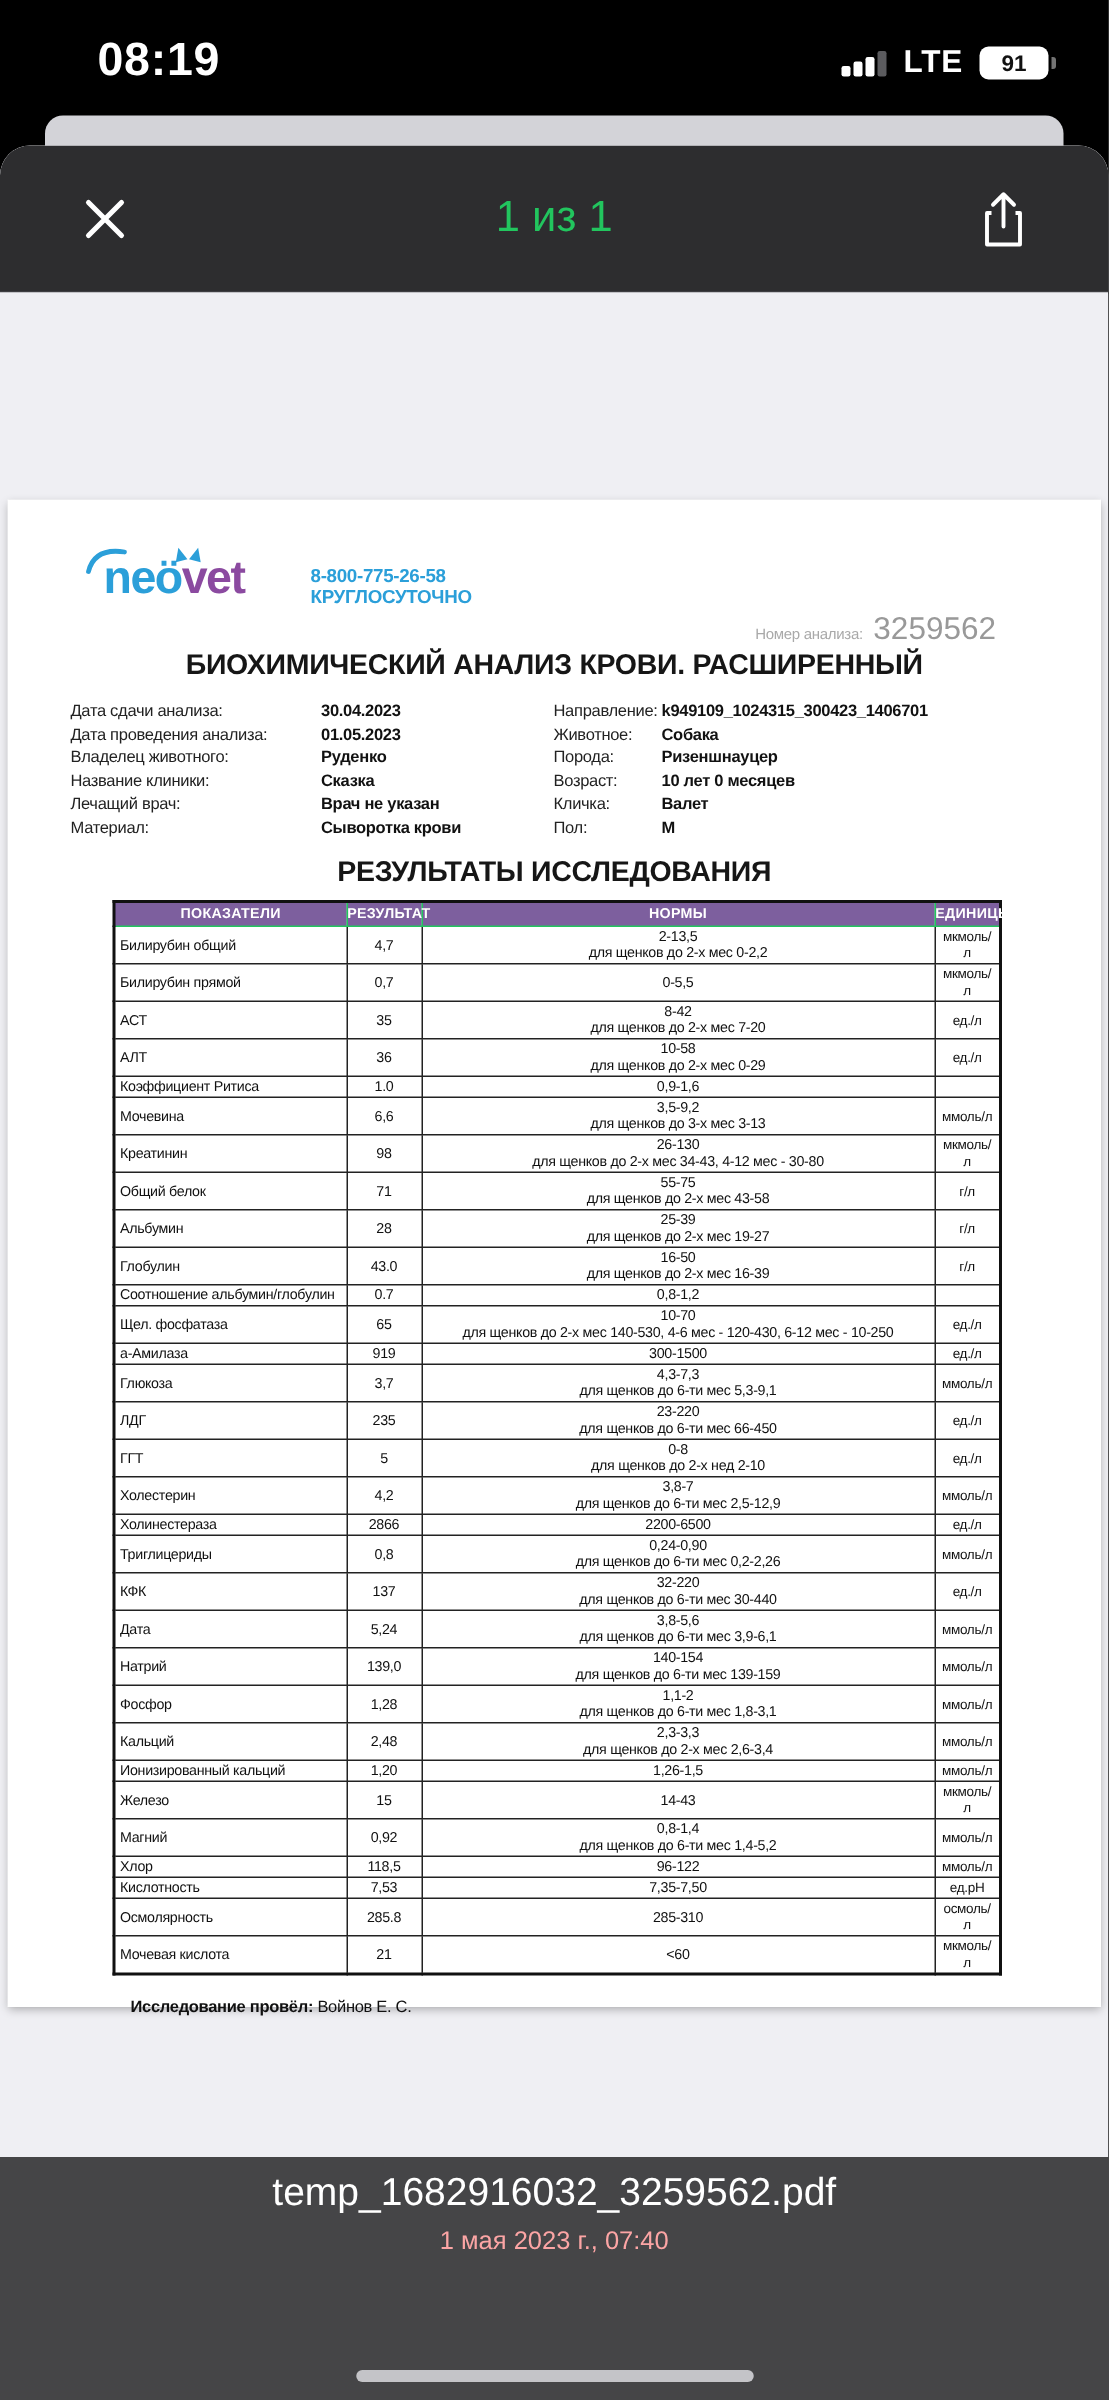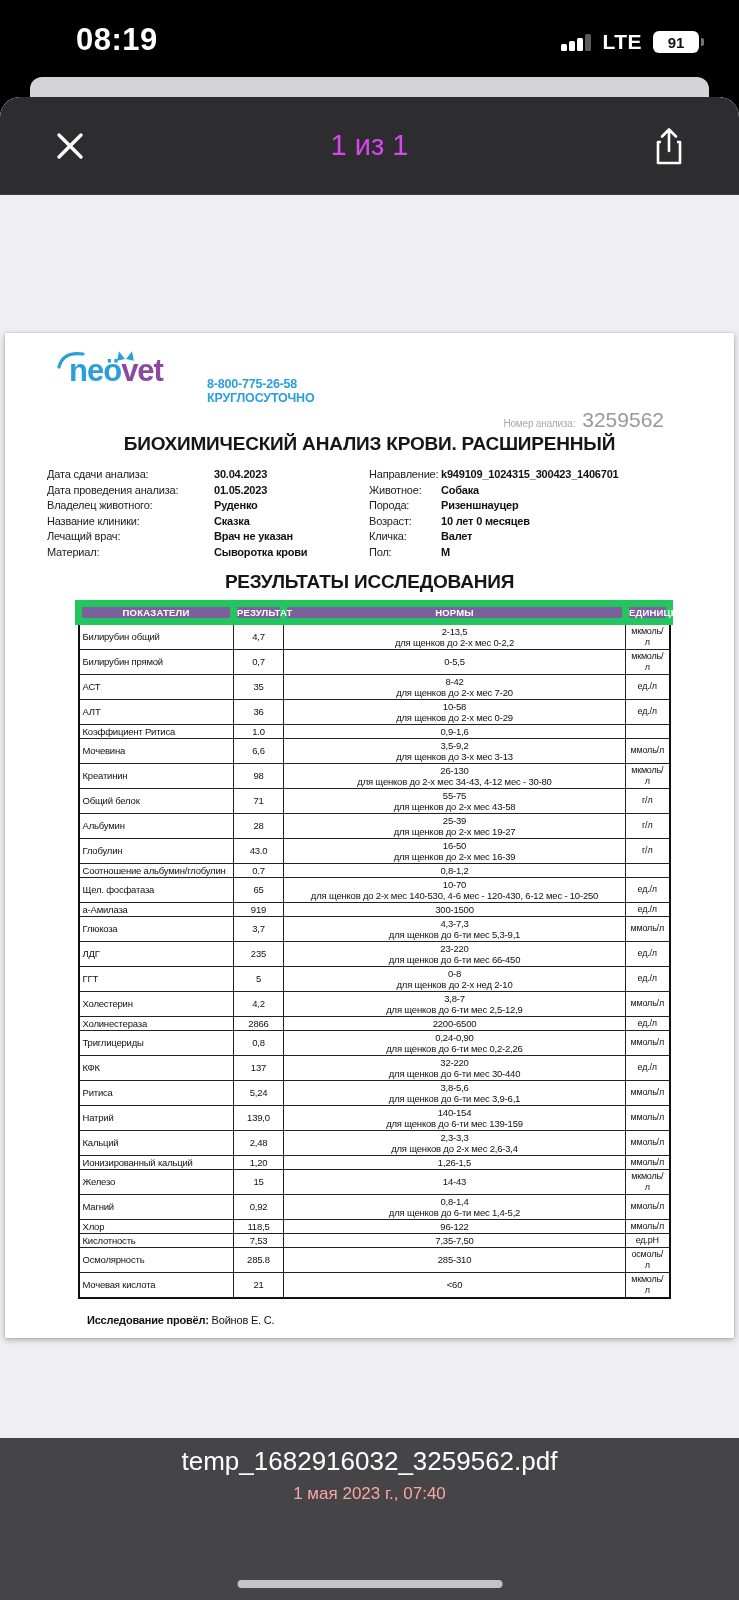--- a/index.html
+++ b/index.html
@@ -3,68 +3,68 @@
 <meta charset="utf-8">
 <style>
   * { margin:0; padding:0; box-sizing:border-box; }
   html,body { background:#000; }
   .screen {
     position:relative; width:739px; height:1600px; background:#000;
     font-family:"Liberation Sans", sans-serif; overflow:hidden;
     margin:0 auto;
   }
   
-  .statusbar { position:absolute; top:0; left:12px; right:0; height:93px; }
+  .statusbar { position:absolute; top:0; left:1px; right:0; height:93px; }
   .sb-time { position:absolute; left:64px; top:22px; color:#fff; font-size:31px; font-weight:700; letter-spacing:.5px; }
   .sb-right { position:absolute; right:40px; top:30px; display:flex; align-items:center; gap:11px; }
   .sig { display:flex; align-items:flex-end; gap:2px; height:18px; }
   .sig span { width:6px; border-radius:1.5px; background:#fff; display:block; }
   .sig .b1{height:7px}.sig .b2{height:10px}.sig .b3{height:13px}.sig .b4{height:17px;background:#5b5b5e}
   .sb-lte { color:#fff; font-size:21px; font-weight:600; letter-spacing:.5px; }
   .batt { position:relative; width:46px; height:22px; background:#fff; border-radius:6px;
           display:flex; align-items:center; justify-content:center; }
   .batt-num { color:#111; font-size:15px; font-weight:700; }
   .batt-cap { position:absolute; right:-5px; top:7px; width:3px; height:8px; background:rgba(255,255,255,.45); border-radius:0 2px 2px 0; }
   
   .card-peek { position:absolute; top:77px; left:30px; right:30px; height:26px; background:#d3d3d8; border-radius:12px 12px 0 0; }
   
   .modal { position:absolute; top:97px; left:0; right:0; bottom:0; background:#efeff3; border-radius:20px 20px 0 0; overflow:hidden; }
   .toolbar { position:absolute; top:0; left:0; right:0; height:98px; background:#2d2d2f;
              border-bottom:1px solid #3e3e41; display:flex; align-items:center; justify-content:space-between;
              padding:0 46px; border-radius:20px 20px 0 0; }
-  .tb-title { position:absolute; left:0; right:0; text-align:center; color:#d946ef; font-size:29px; font-weight:400; pointer-events:none; }
+  .tb-title { position:absolute; left:0; right:0; text-align:center; color:#22c55e; font-size:29px; font-weight:400; pointer-events:none; }
   .icon-btn { width:48px; height:48px; display:flex; align-items:center; justify-content:center; z-index:2; background:none; border:none; cursor:pointer; }
   
   .content { position:absolute; top:99px; bottom:162px; left:0; right:0; background:#efeff3; overflow:hidden; }
   .sheet { position:relative; width:729px; height:1005px; margin:137px auto 0; background:#fff;
            box-shadow:0 2px 6px rgba(0,0,0,.28), 0 0 1px rgba(0,0,0,.3); color:#111; letter-spacing:-.2px; }
   
   .doc-head { position:relative; height:96px; }
-  .logo { position:absolute; left:64px; top:20px; font-size:31px; font-weight:700; letter-spacing:-1px; }
+  .logo { position:absolute; left:64px; top:34px; font-size:31px; font-weight:700; letter-spacing:-1px; }
   .logo .neo { color:#2b9fd9; position:relative; }
   .logo .vet { color:#8b4aa0; }
   .ear { position:absolute; width:0; height:0; border-left:4px solid transparent; border-right:4px solid transparent; border-bottom:9px solid #2b9fd9; top:-2px; }
   .ear.e1 { left:47px; transform:rotate(-14deg); }
   .ear.e2 { left:58px; transform:rotate(14deg); }
   .swoosh { position:absolute; left:-12px; top:-6px; }
   .phone { position:absolute; left:202px; top:44px; color:#2b9fd9; font-weight:700; font-size:12.5px; line-height:14px; }
   .an-num { position:absolute; right:70px; top:46px; display:flex; align-items:baseline; gap:7px; }
   .an-label { font-size:10px; color:#a9a9a9;margin-top:39px; }
   .an-value { font-size:21px; color:#999; font-weight:400; letter-spacing:0; }
   .doc-title { text-align:center; font-size:19px; font-weight:700; margin-top:4px; color:#161616; }
   
   .meta { display:grid; grid-template-columns:167px 155px 72px 1fr; padding:14px 20px 0 42px; row-gap:4.5px; font-size:11px; line-height:11px; }
   .meta .lab { font-weight:400; color:#222; }
   .meta .val { font-weight:700; color:#111; }
   .results-title { text-align:center; font-size:19px; font-weight:700; margin-top:13px; color:#161616; }
   
   table.res { border-collapse:collapse; margin:7px 68px 0 70px; width:591px; table-layout:fixed;
               font-size:9.5px; line-height:11px; color:#111; }
   table.res col.c1{width:155px} table.res col.c2{width:50px} table.res col.c3{width:342px} table.res col.c4{width:44px}
-  table.res th { background:#7d5f9e; color:#fff; font-weight:700; font-size:9.5px; height:17px; border:7px solid #22c55e; letter-spacing:.2px; }
+  table.res th { background:#7d5f9e; color:#fff; font-weight:700; font-size:9.5px; height:17px; border:1px solid #22c55e; letter-spacing:.2px; }
   table.res td { border:1px solid #222; padding:1px 3px; vertical-align:middle; }
   table.res { border:2px solid #111; }
   td.n { text-align:left; }
   td.r, td.m, td.u { text-align:center; }
   td.u { font-size:9px; padding:1px 1px; }
   .note { font-size:9.5px; }
   .performed { margin:15px 0 0 58px; font-size:11px; }
   .performed b { font-weight:700;padding-left:24px; }
   
   .bottombar { position:absolute; bottom:0; left:0; right:0; height:162px; background:#454547; text-align:center; }
@@ -349,34 +349,43 @@
               <tr>
                 <td class="n">КФК</td>
                 <td class="r">137</td>
                 <td class="m">
                   <div>32-220</div>
                   <div class="note">для щенков до 6-ти мес 30-440</div>
                 </td>
                 <td class="u">ед./л</td>
               </tr>
               <tr>
-                <td class="n">Ритиса</td>
+                <td class="n">Дата</td>
                 <td class="r">5,24</td>
                 <td class="m">
                   <div>3,8-5,6</div>
                   <div class="note">для щенков до 6-ти мес 3,9-6,1</div>
                 </td>
                 <td class="u">ммоль/л</td>
               </tr>
               <tr>
                 <td class="n">Натрий</td>
                 <td class="r">139,0</td>
                 <td class="m">
                   <div>140-154</div>
                   <div class="note">для щенков до 6-ти мес 139-159</div>
+                </td>
+                <td class="u">ммоль/л</td>
+              </tr>
+              <tr>
+                <td class="n">Фосфор</td>
+                <td class="r">1,28</td>
+                <td class="m">
+                  <div>1,1-2</div>
+                  <div class="note">для щенков до 6-ти мес 1,8-3,1</div>
                 </td>
                 <td class="u">ммоль/л</td>
               </tr>
               <tr>
                 <td class="n">Кальций</td>
                 <td class="r">2,48</td>
                 <td class="m">
                   <div>2,3-3,3</div>
                   <div class="note">для щенков до 2-х мес 2,6-3,4</div>
                 </td>

